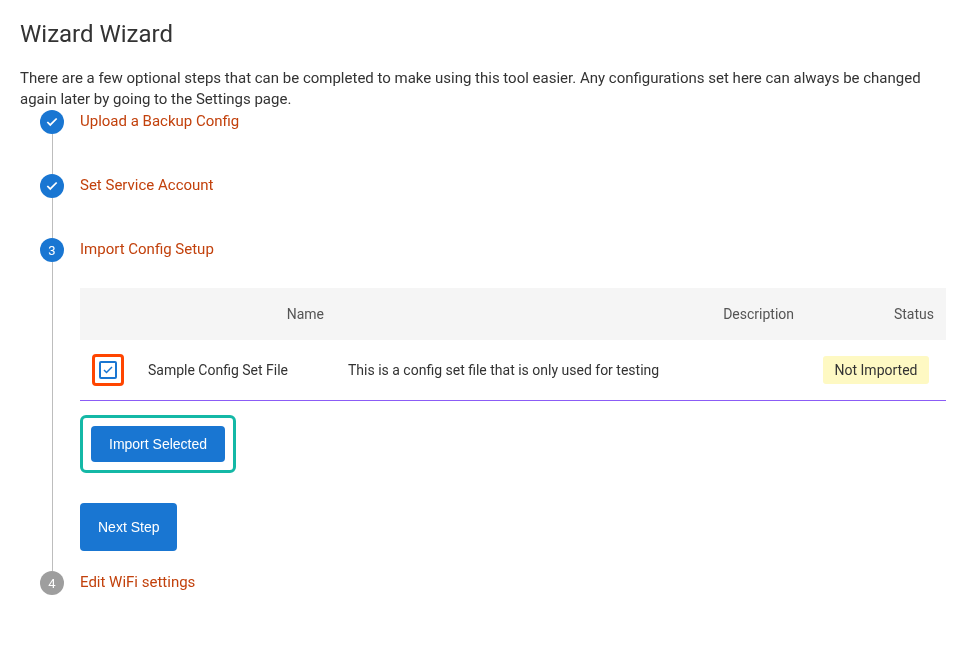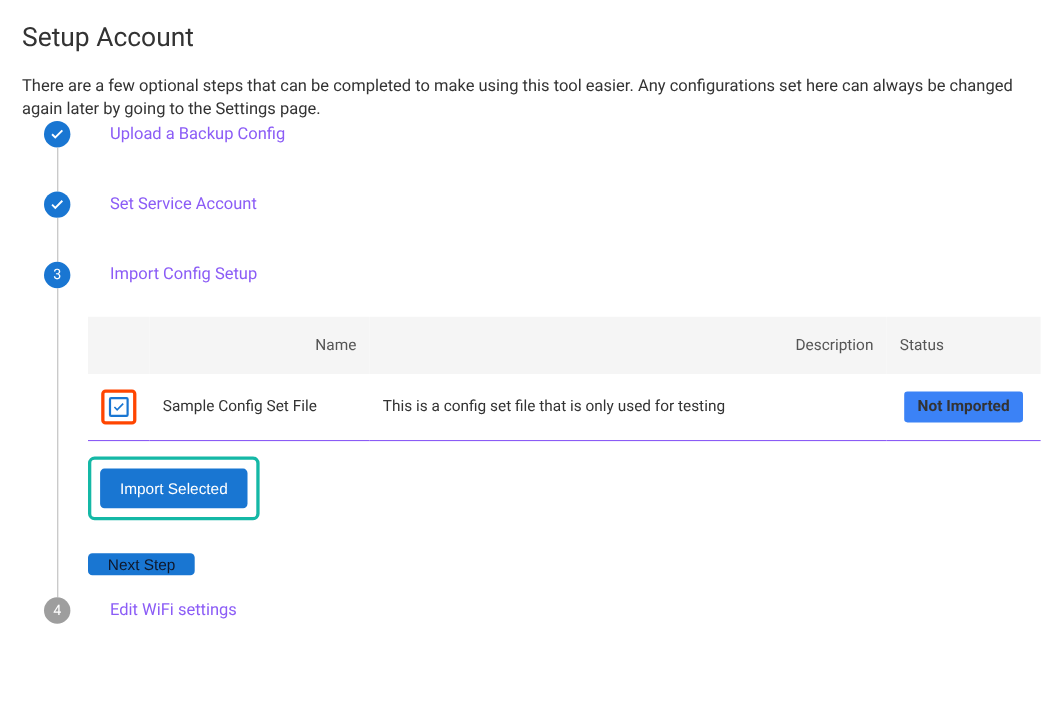--- a/index.html
+++ b/index.html
@@ -65,23 +65,22 @@
       flex-grow: 1;
       min-height: 40px;
     }
     .step-content {
       padding-left: 16px;
       padding-bottom: 20px;
       flex: 1;
     }
     .step-label {
       font-size: 15px;
-      color: #8b5cf6;
+      color: #c2410c;
       padding-top: 2px;
-      margin-left: 20px;
     }
     .step-body {
       margin-top: 30px;
     }
     .config-table {
       width: 100%;
       border-collapse: collapse;
     }
     .config-table thead tr {
       background: #f5f5f5;
@@ -94,21 +93,21 @@
       padding: 18px 12px;
     }
     .config-table th.col-checkbox {
       width: 50px;
     }
     .config-table th.col-name {
       width: 200px;
     }
     .config-table th.col-status {
       width: 140px;
-      text-align: left;
+      text-align: right;
     }
     .config-table td {
       padding: 14px 12px;
       border-bottom: 1px solid #8b5cf6;
       font-size: 14px;
       color: #333;
       vertical-align: middle;
     }
     .config-table td.col-status {
       text-align: center;
@@ -131,62 +130,61 @@
       justify-content: center;
       cursor: pointer;
     }
     .checkbox-check {
       color: #1976d2;
       font-size: 14px;
       line-height: 1;
     }
     .status-badge {
       display: inline-block;
-      background: #3b82f6;
+      background: #fef9c3;
       color: #333;
       padding: 6px 12px;
       border-radius: 3px;
       font-size: 14px;
-      font-weight: bold;
     }
     .button-highlight {
       display: inline-block;
       border: 3px solid #14b8a6;
       border-radius: 6px;
       padding: 8px;
       margin-top: 14px;
     }
     .btn-primary {
       background: #1976d2;
       color: #fff;
       border: none;
       padding: 10px 18px;
       font-size: 14px;
       border-radius: 4px;
       cursor: pointer;
     }
     .btn-next {
       background: #1976d2;
-      color: #0f172a;
+      color: #ffffff;
       border: none;
-      padding: 2px 18px;
+      padding: 16px 18px;
       font-size: 14px;
       border-radius: 4px;
       cursor: pointer;
       margin-top: 30px;
     }
     .check-icon-svg {
       width: 14px;
       height: 14px;
     }
   </style>
 </head>
 <body>
 
-<h1 class="page-title">Setup Account</h1>
+<h1 class="page-title">Wizard Wizard</h1>
 <p class="page-description">There are a few optional steps that can be completed to make using this tool easier. Any configurations set here can always be changed again later by going to the Settings page.</p>
 
 <div class="stepper">
 
   <div class="step">
     <div class="step-indicator-col">
       <div class="step-circle done">
         <svg class="check-icon-svg" viewBox="0 0 24 24" fill="none" stroke="white" stroke-width="3">
           <polyline points="20 6 9 17 4 12"></polyline>
         </svg>

